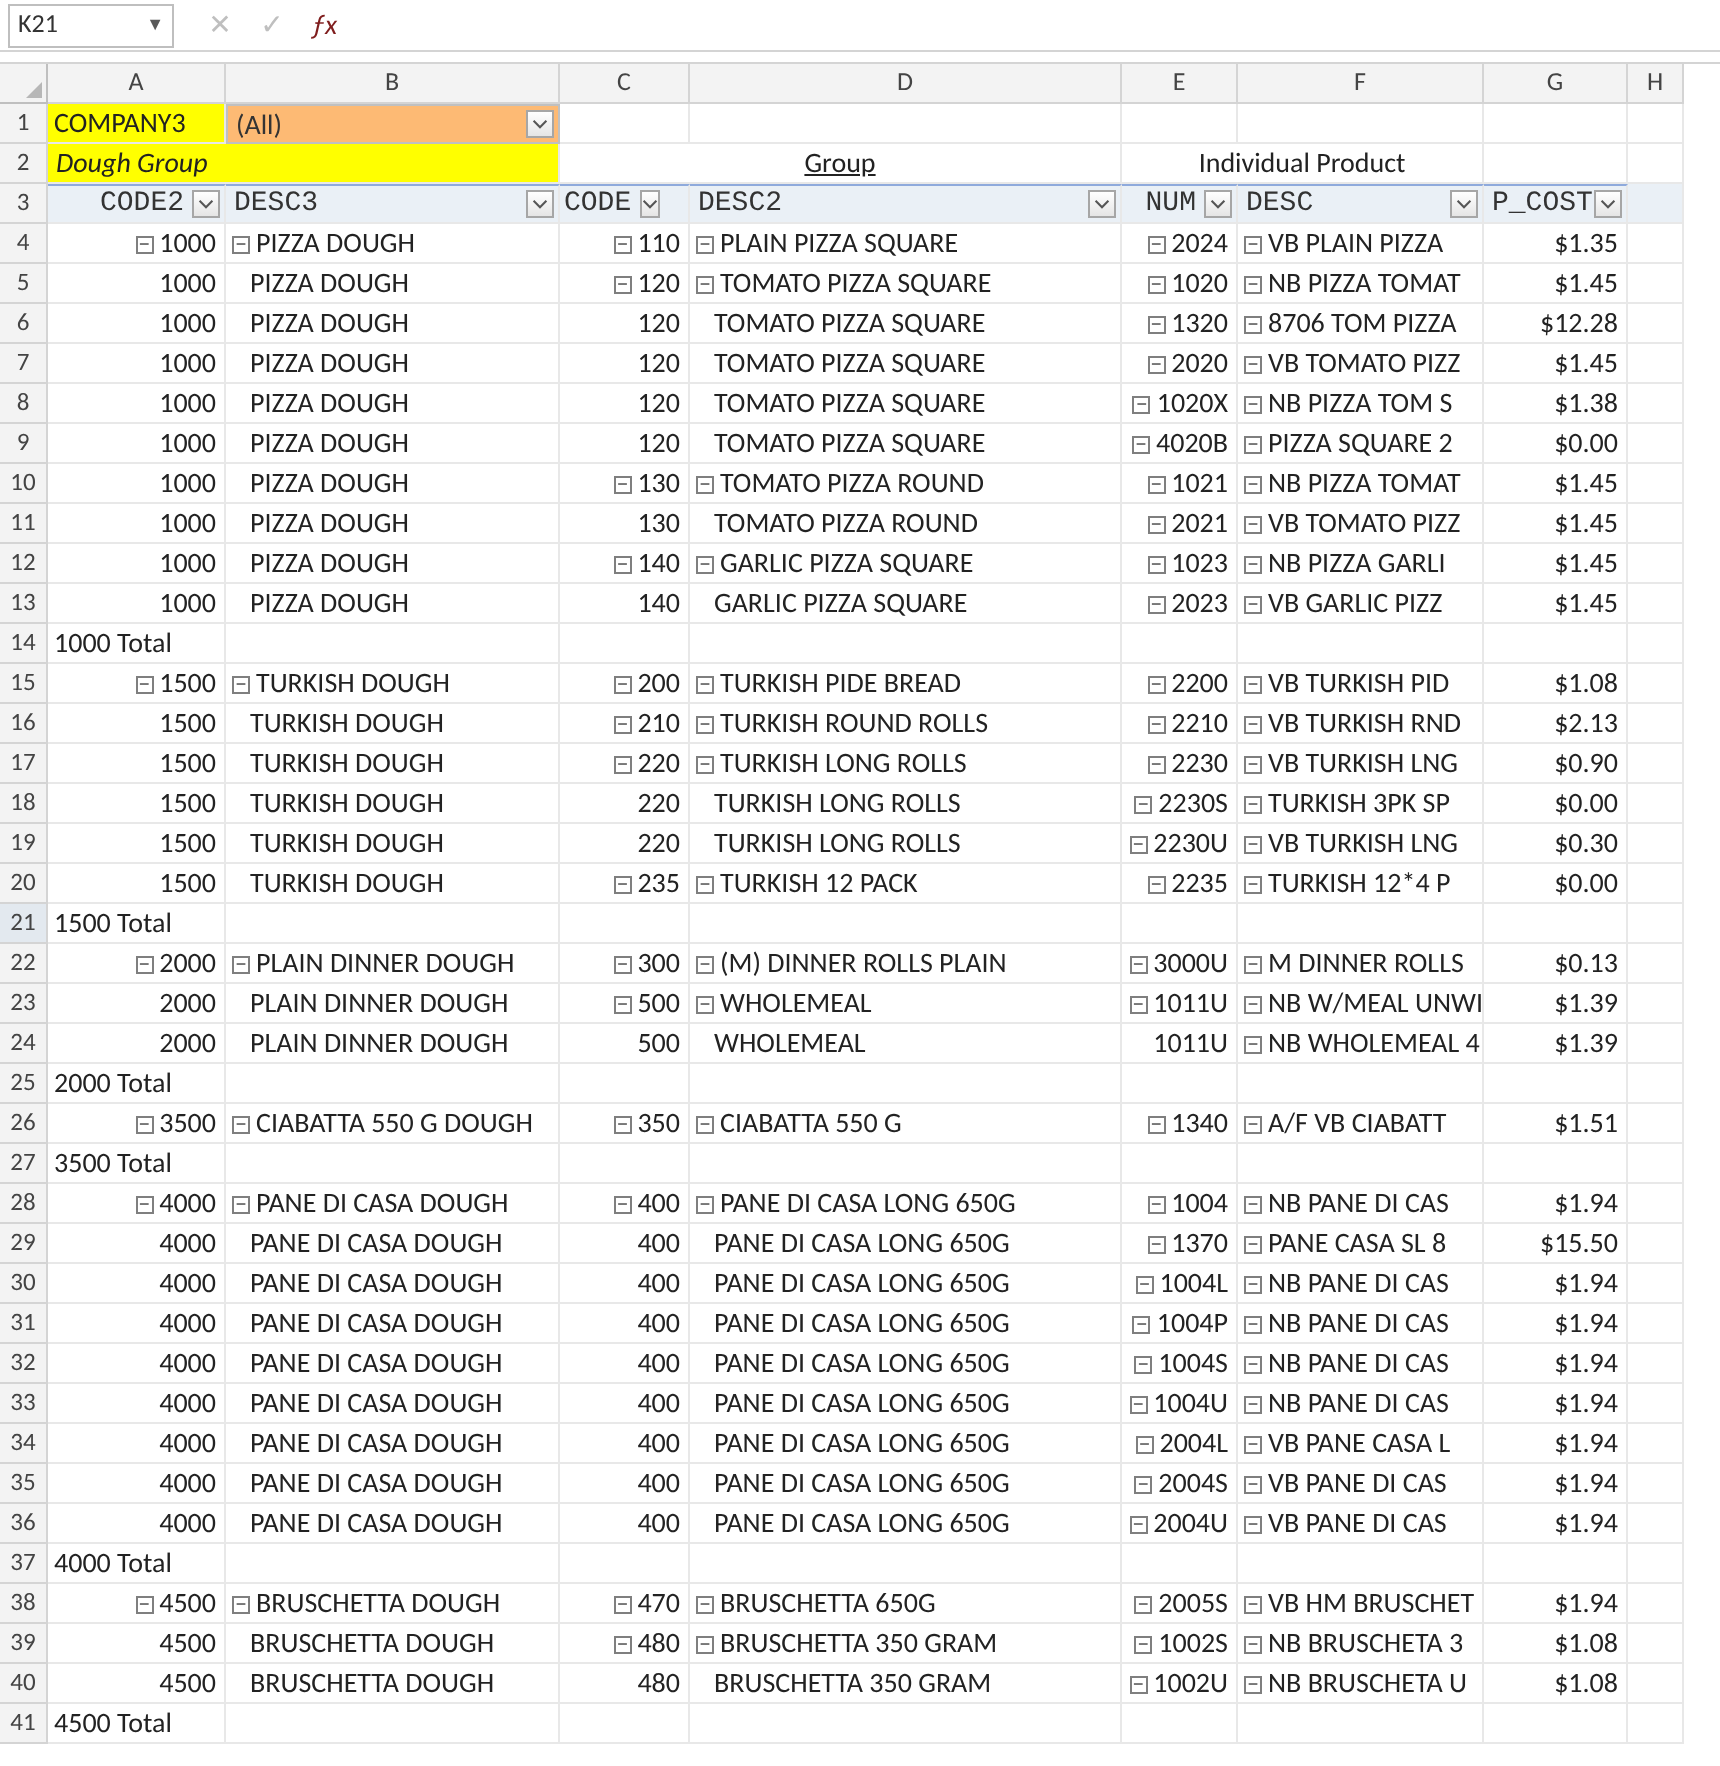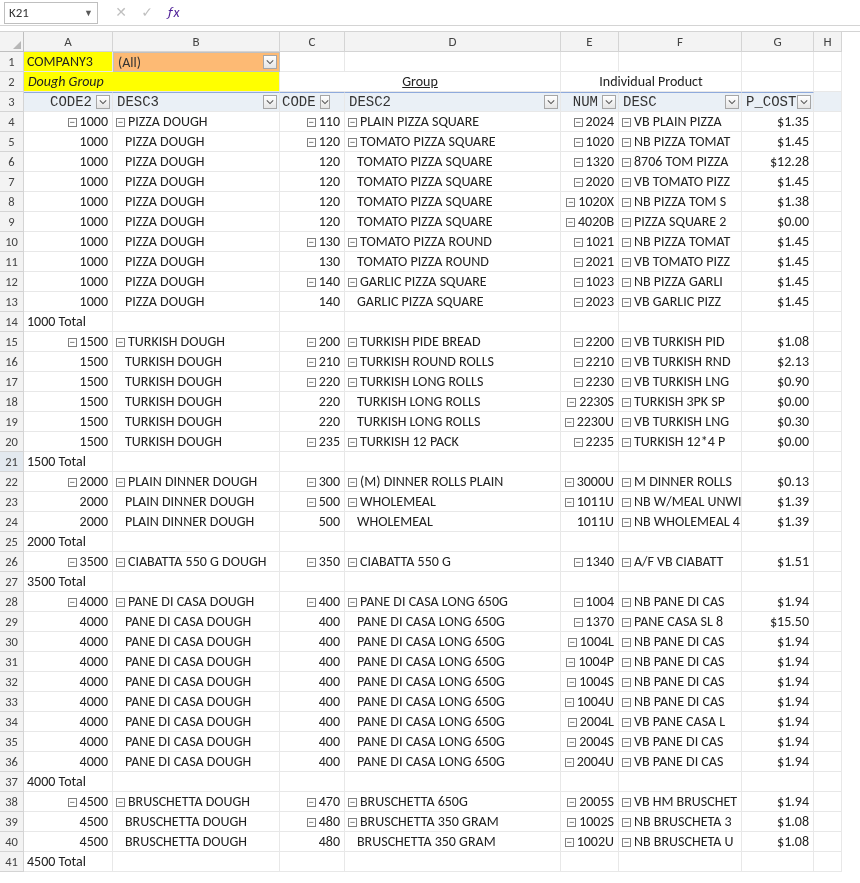--- a/index.html
+++ b/index.html
@@ -13,21 +13,21 @@
   }
   
   .namebar {
     display: flex;
     align-items: center;
     height: 26px;
     border-bottom: 1px solid #d4d4d4;
     background: #fff;
   }
   .namebox {
-    width: 94px;
+    width: 83px;
     height: 22px;
     margin: 2px 0 2px 4px;
     border: 1px solid #bfbfbf;
     display: flex;
     align-items: center;
     padding: 0 4px;
     background: #fff;
   }
   .namebox span.val { flex: 1; font-size: 13px; }
   .namebox .dd { color: #595959; font-size: 9px; }
@@ -36,21 +36,21 @@
     align-items: center;
     gap: 0;
     margin-left: 10px;
     color: #bfbfbf;
   }
   .fx-btn {
     width: 26px; height: 22px;
     display: flex; align-items: center; justify-content: center;
     font-size: 14px;
   }
-  .fx-label { font-style: italic; font-size: 14px; color: #4c1d95; }
+  .fx-label { font-style: italic; font-size: 14px; color: #7f1d1d; }
   .formula-input {
     flex: 1;
     height: 22px;
     margin-left: 6px;
     border: none;
     outline: none;
     font-size: 13px;
   }
 
   .sep-line { height: 6px; border-bottom: 1px solid #d4d4d4; }

